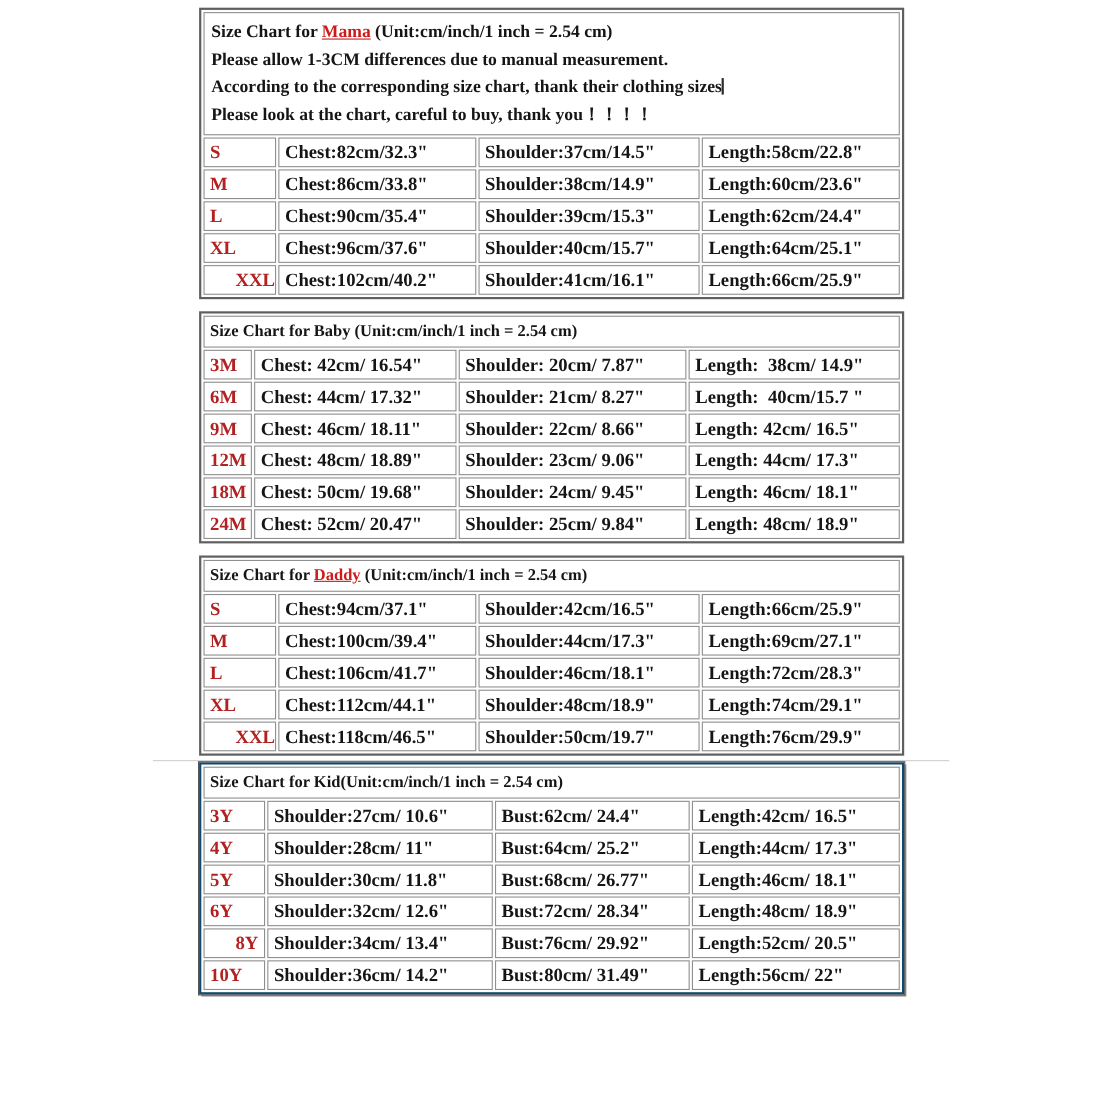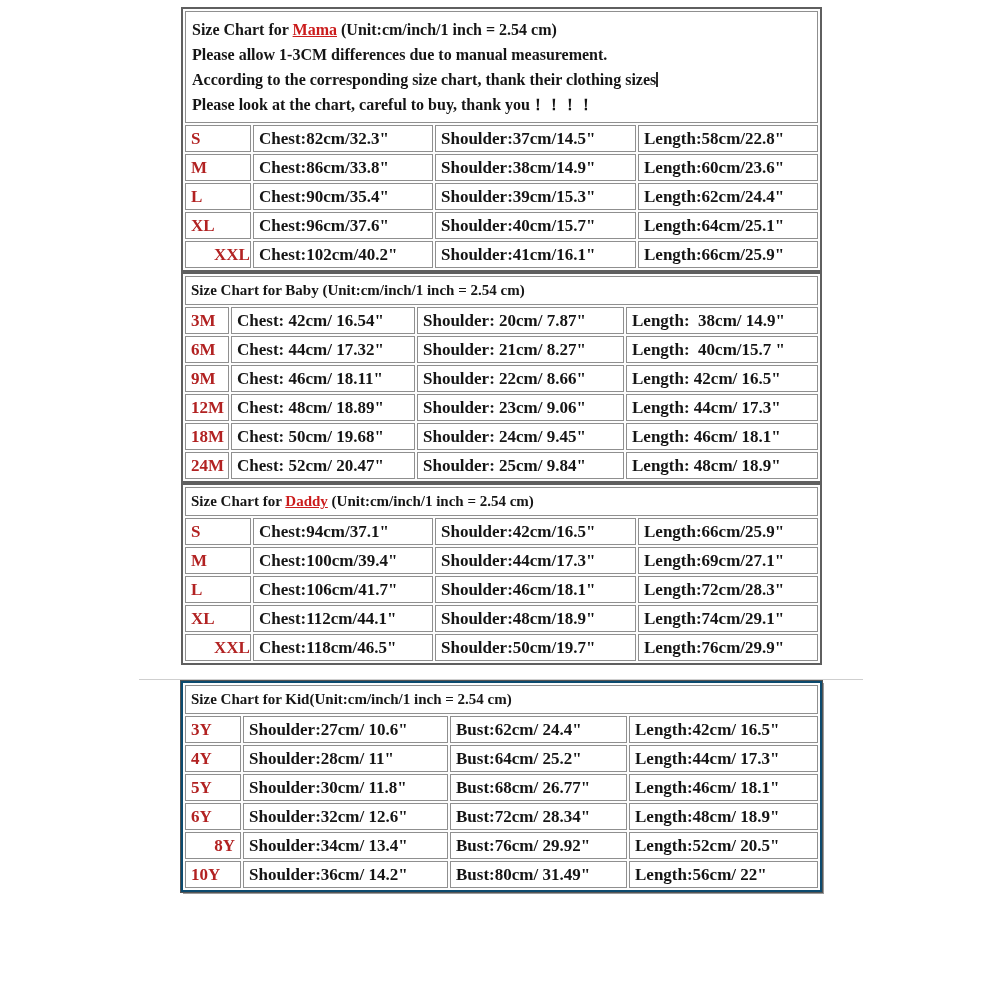--- a/index.html
+++ b/index.html
@@ -22,22 +22,22 @@
     width: 641px;
   }
   table {
     width: 100%;
     border-collapse: separate;
     border-spacing: 2px;
     background: #fdfdfd;
     border: 2px solid #5f5f5f;
     table-layout: fixed;
   }
-  .tbl-mama, .tbl-baby { margin-bottom: 0; }
-  .tbl-daddy { margin-bottom: 14px; }
+  .tbl-mama, .tbl-baby { margin-bottom: 11px; }
+  .tbl-daddy { margin-bottom: 4px; }
   .tbl-kid {
     border: 2px solid #0c4a6e;
     outline: 1px solid #555555;
     box-shadow: 2px 2px 0 #9a9a9a;
   }
   td {
     border: 1px solid #8f8f8f;
     padding: 3px 5px;
     font-size: 17px;
     line-height: 19px;
@@ -51,21 +51,21 @@
   }
   td.notes-cell {
     padding: 5px 6px;
   }
   .note-line {
     font-size: 16px;
     line-height: 25px;
     white-space: nowrap;
   }
   .sz { color: #b22222; }
-  .sz.center { text-align: right; padding-left: 28px; }
+  .sz.center { text-align: center; padding-left: 28px; }
   .red-word {
     color: #cb1b1b;
     text-decoration: underline;
   }
   .caret {
     display: inline-block;
     width: 0;
     height: 15px;
     border-left: 2px solid #2a2a2a;
     vertical-align: -2px;

